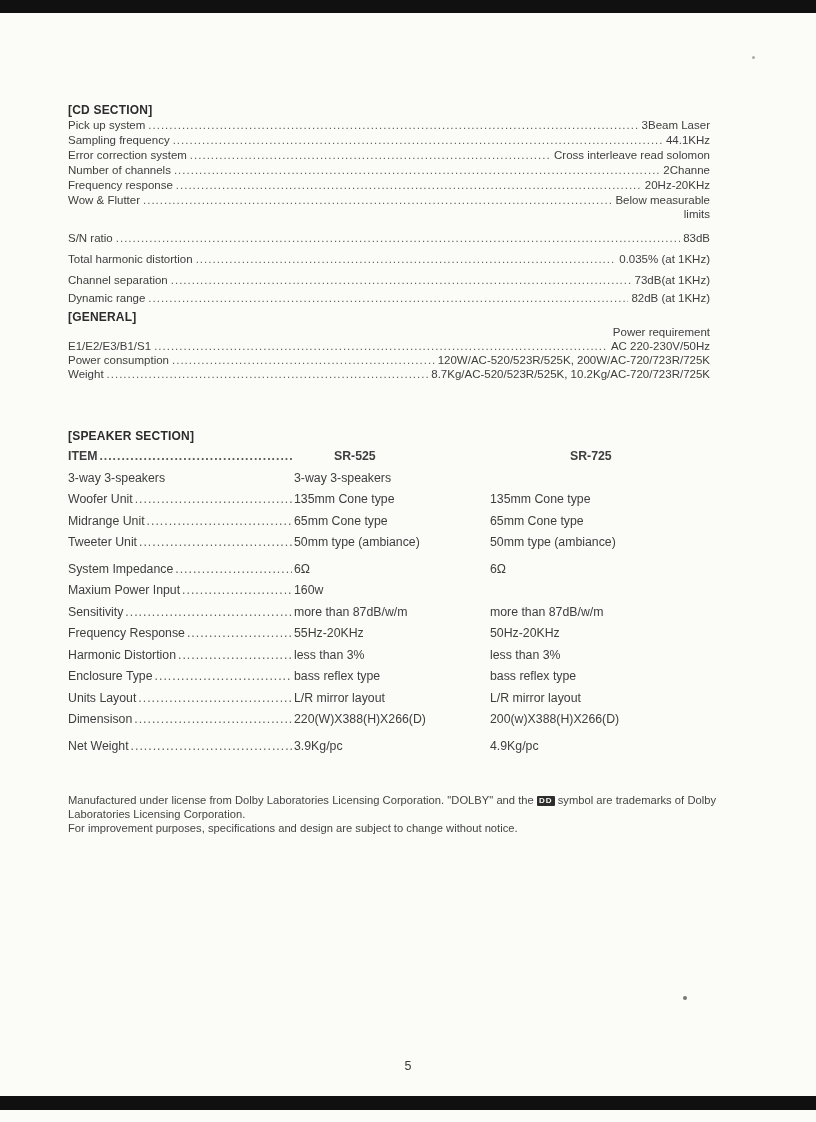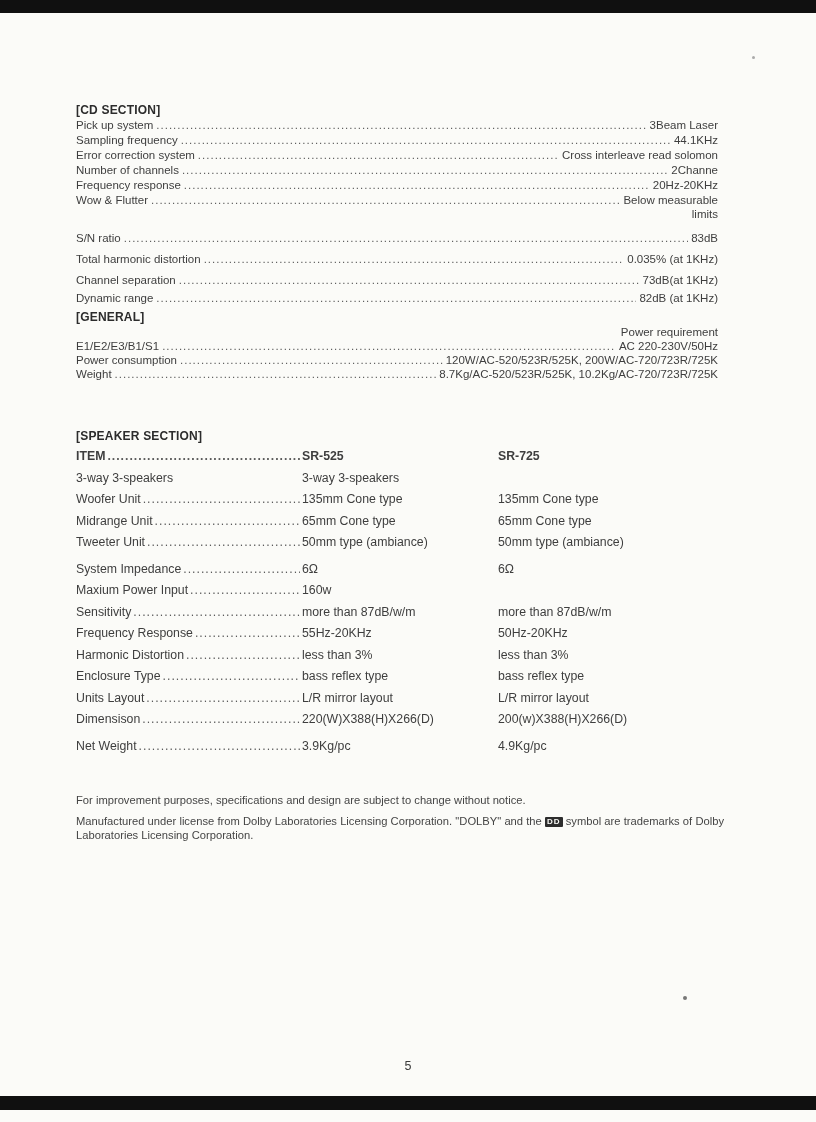--- a/index.html
+++ b/index.html
@@ -1,39 +1,39 @@
 <!DOCTYPE html>
 <html><head>
 <meta charset="utf-8">
 <style>
   html,body{margin:0;padding:0;background:#d9d9d9;}
   .page{position:relative;width:816px;height:1122px;background:#fbfbf8;overflow:hidden;
         font-family:"Liberation Sans",sans-serif;color:#3e3e3e;margin:0 auto;}
   .bar-top{position:absolute;left:0;top:0;width:100%;height:13px;background:#101010;}
   .bar-bottom{position:absolute;left:0;top:1096px;width:100%;height:14px;background:#101010;}
 
-  .content{position:absolute;left:76px;top:103px;width:642px;}
+  .content{position:absolute;left:68px;top:103px;width:642px;}
 
   .sec-title{font-weight:bold;font-size:12px;line-height:15px;color:#2c2c2c;letter-spacing:.2px;}
 
   
   .row{display:flex;align-items:baseline;font-size:11.5px;line-height:15px;white-space:nowrap;}
   .row .lbl{flex:none;}
   .row .val{flex:none;}
   .dots{flex:1 1 auto;overflow:hidden;white-space:nowrap;margin:0 3px;color:#5a5a5a;letter-spacing:1px;}
   .dots::after{content:"......................................................................................................................................................................................................................";}
   .limits-line{text-align:right;font-size:11.5px;line-height:13px;}
   .mt10{margin-top:10px;} .mt6{margin-top:6px;} .mt3{margin-top:3px;} .mt4{margin-top:4px;}
   .gen .row{line-height:14px;}
   .gen-sub{font-size:11.5px;line-height:14px;text-align:right;}
 
   
   .speaker{margin-top:48px;}
   .sp-row{display:grid;grid-template-columns:226px 196px 1fr;font-size:12.3px;line-height:21.5px;align-items:baseline;}
-  .sp-head{font-weight:bold;margin-top:2px;}
+  .sp-head{font-weight:bold;margin-top:2px;gap:40px;}
   .sp-label{display:flex;align-items:baseline;overflow:hidden;white-space:nowrap;}
   .sp-label .dots{margin:0 2px;}
   .sp-val{white-space:nowrap;}
   .gap{margin-top:5px;}
 
   .footer{margin-top:36px;width:648px;font-size:11.2px;line-height:14px;color:#454545;}
   .note2{margin-top:7px;text-align:justify;}
   .dolby{display:inline-block;background:#2d2d2d;color:#fbfbf8;font-weight:bold;font-size:8px;
          line-height:10px;padding:0 2px;letter-spacing:1px;border-radius:1px;transform:translateY(-1px);}
 
@@ -234,24 +234,24 @@
         <span class="sp-label">
             <span class="lbl">Net Weight</span>
             <span class="dots"></span>
           </span>
         <span class="sp-val">3.9Kg/pc</span>
         <span class="sp-val">4.9Kg/pc</span>
       </div>
     </div>
 
     <div class="footer">
-      <div class="note">For improvement purposes, specifications and design are subject to change without notice.</div>
       <div class="note note2">
         <span>Manufactured under license from Dolby Laboratories Licensing Corporation. "DOLBY" and the</span>
         <span class="dolby">DD</span>
         <span>symbol are trademarks of Dolby Laboratories Licensing Corporation.</span>
       </div>
+      <div class="note">For improvement purposes, specifications and design are subject to change without notice.</div>
     </div>
 
   </div>
 
   <div class="page-num">5</div>
 </div>
 
 </body></html>

